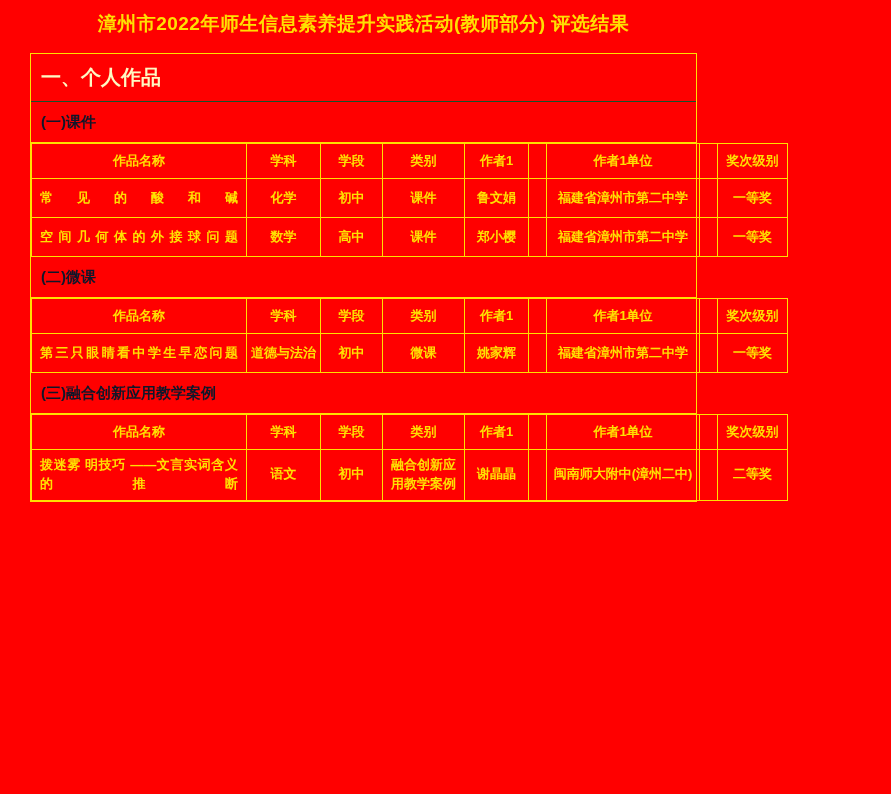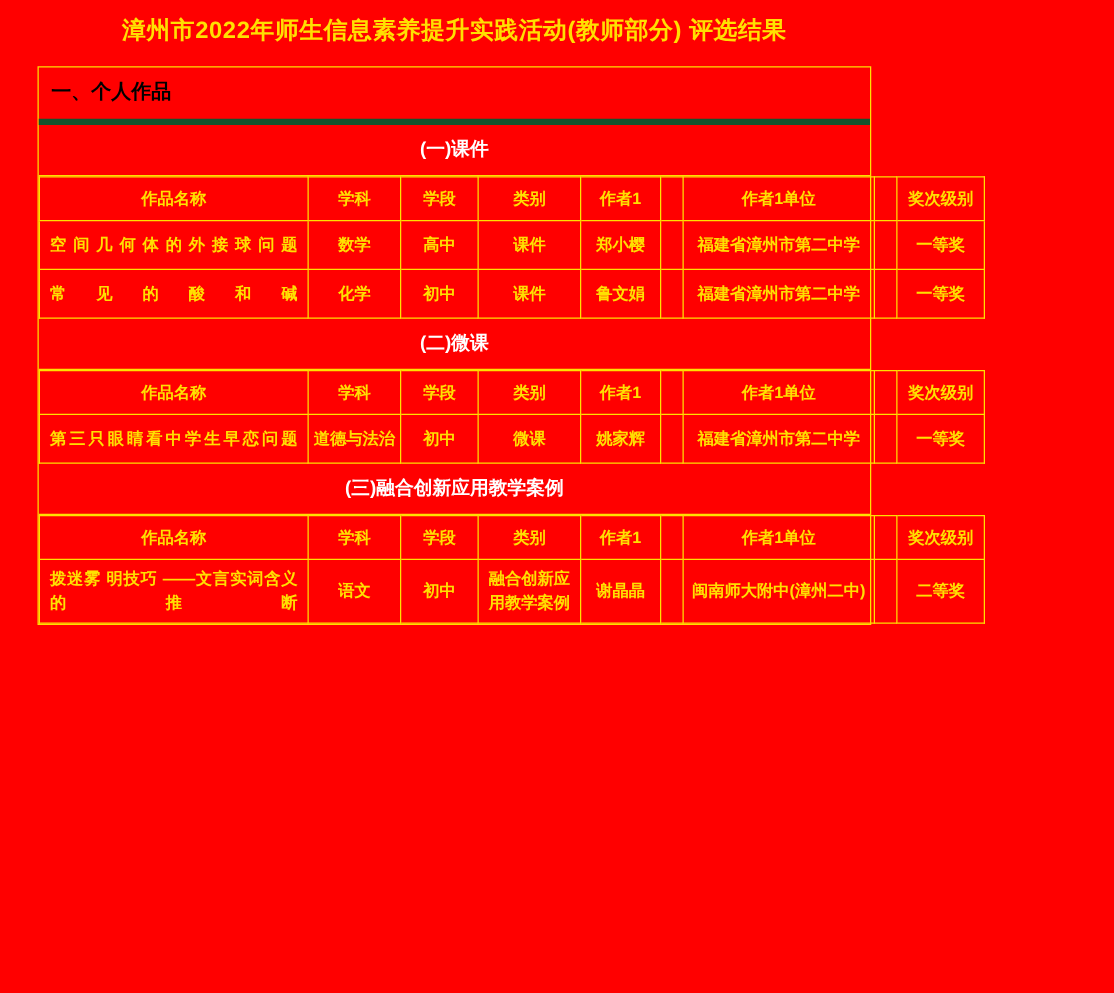--- a/index.html
+++ b/index.html
@@ -28,35 +28,34 @@
     font-weight: bold;
     color: #ffe000;
     padding: 11px 0 16px 0;
     letter-spacing: 0.5px;
   }
   .outer-box {
     border: 1px solid #ffe000;
     box-sizing: border-box;
   }
   .section-heading {
-    font-size: 16px;
-    font-weight: bold;
-    color: #000000;
+    font-size: 20px;
+    font-weight: bold;
+    color: #fef9c3;
     padding: 9px 10px 10px 10px;
-    border-bottom: 5px solid #14532d;
+    border-bottom: 1px solid #14532d;
     line-height: 1.4;
   }
   .sub-heading {
     font-size: 15px;
     font-weight: bold;
-    color: #ffffff;
+    color: #0f172a;
     padding: 9px 10px 10px 10px;
     border-bottom: 1px solid #ffe000;
     line-height: 1.4;
-    text-align: center;
   }
   table.tbl {
     border-collapse: collapse;
     width: 100%;
     table-layout: fixed;
     padding-left: 20px;
   }
   table.tbl td, table.tbl th {
     border: 1px solid #ffe000;
     color: #ffe000;
@@ -126,36 +125,36 @@
           <th>类别</th>
           <th>作者1</th>
           <th></th>
           <th>作者1单位</th>
           <th></th>
           <th>奖次级别</th>
         </tr>
       </thead>
       <tbody>
         <tr class="row">
+          <td class="name">常见的酸和碱</td>
+          <td>化学</td>
+          <td>初中</td>
+          <td>课件</td>
+          <td>鲁文娟</td>
+          <td></td>
+          <td>福建省漳州市第二中学</td>
+          <td></td>
+          <td>一等奖</td>
+        </tr>
+        <tr class="row">
           <td class="name">空间几何体的外接球问题</td>
           <td>数学</td>
           <td>高中</td>
           <td>课件</td>
           <td>郑小樱</td>
-          <td></td>
-          <td>福建省漳州市第二中学</td>
-          <td></td>
-          <td>一等奖</td>
-        </tr>
-        <tr class="row">
-          <td class="name">常见的酸和碱</td>
-          <td>化学</td>
-          <td>初中</td>
-          <td>课件</td>
-          <td>鲁文娟</td>
           <td></td>
           <td>福建省漳州市第二中学</td>
           <td></td>
           <td>一等奖</td>
         </tr>
       </tbody>
     </table>
 
     <div class="sub-heading">(二)微课</div>
     <table class="tbl">

